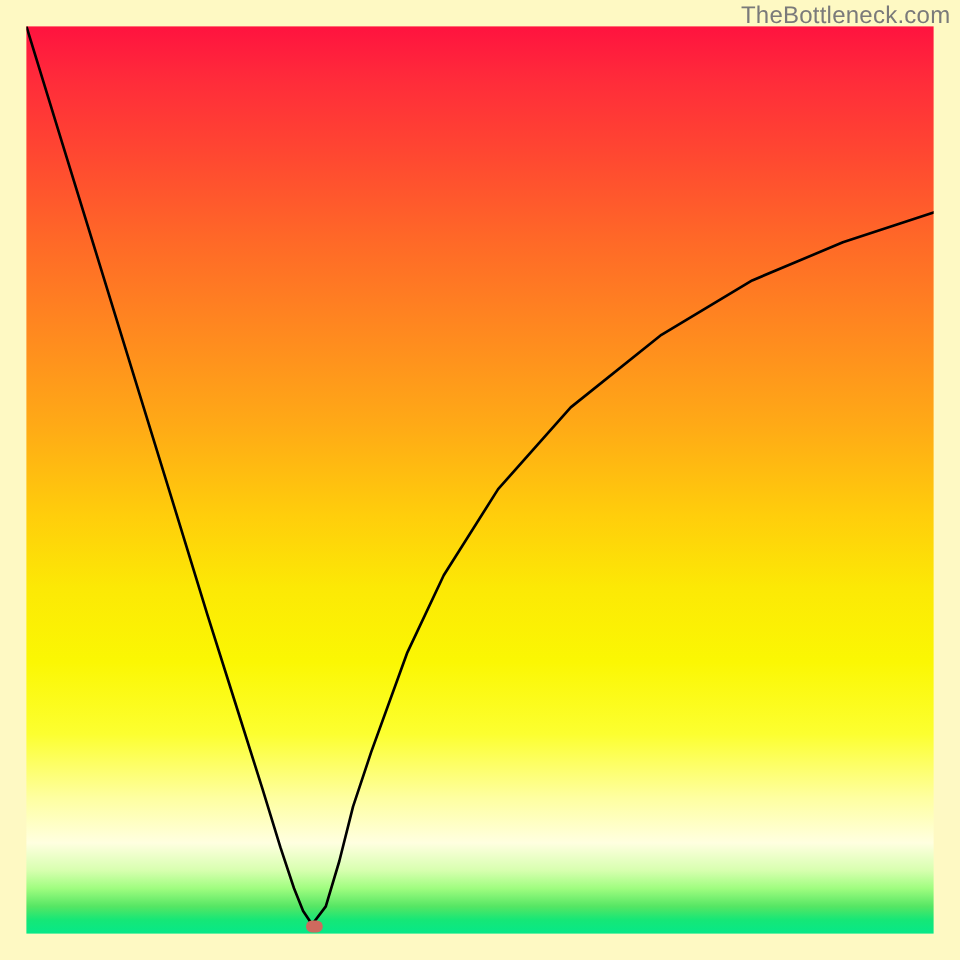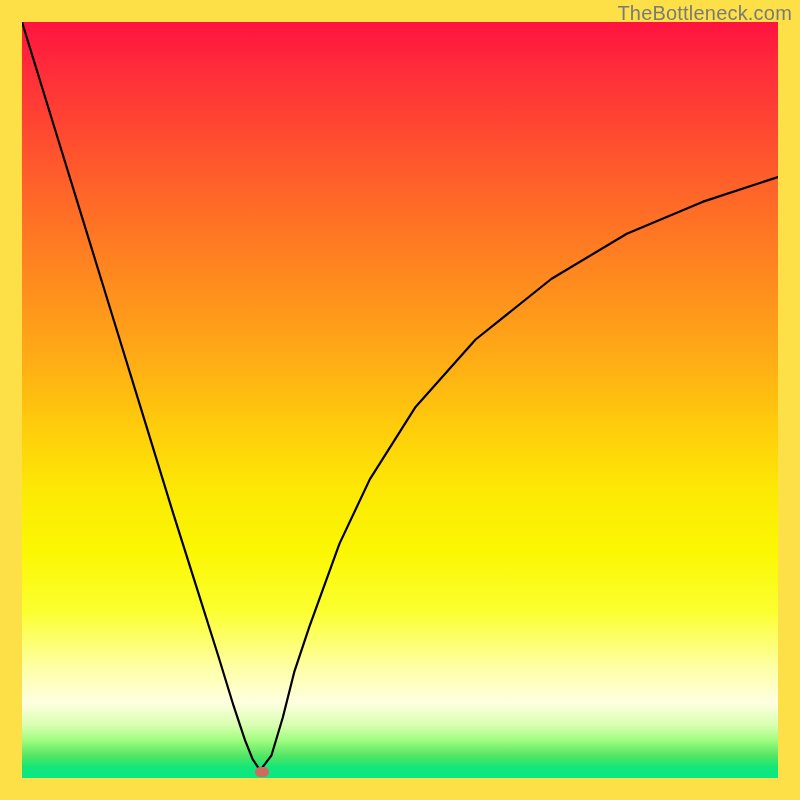--- a/index.html
+++ b/index.html
@@ -8,21 +8,21 @@
     width: 800px;
     height: 800px;
     background: #000;
     overflow: hidden;
     font-family: Arial, Helvetica, sans-serif;
   }
   .frame {
     position: absolute;
     top: 0; left: 0;
     width: 800px; height: 800px;
-    background: #fde047;
+    background: #fef9c3;
   }
   .plot-area {
     position: absolute;
     top: 22px;
     left: 22px;
     width: 756px;
     height: 756px;
     
     background: linear-gradient(
       to bottom,

